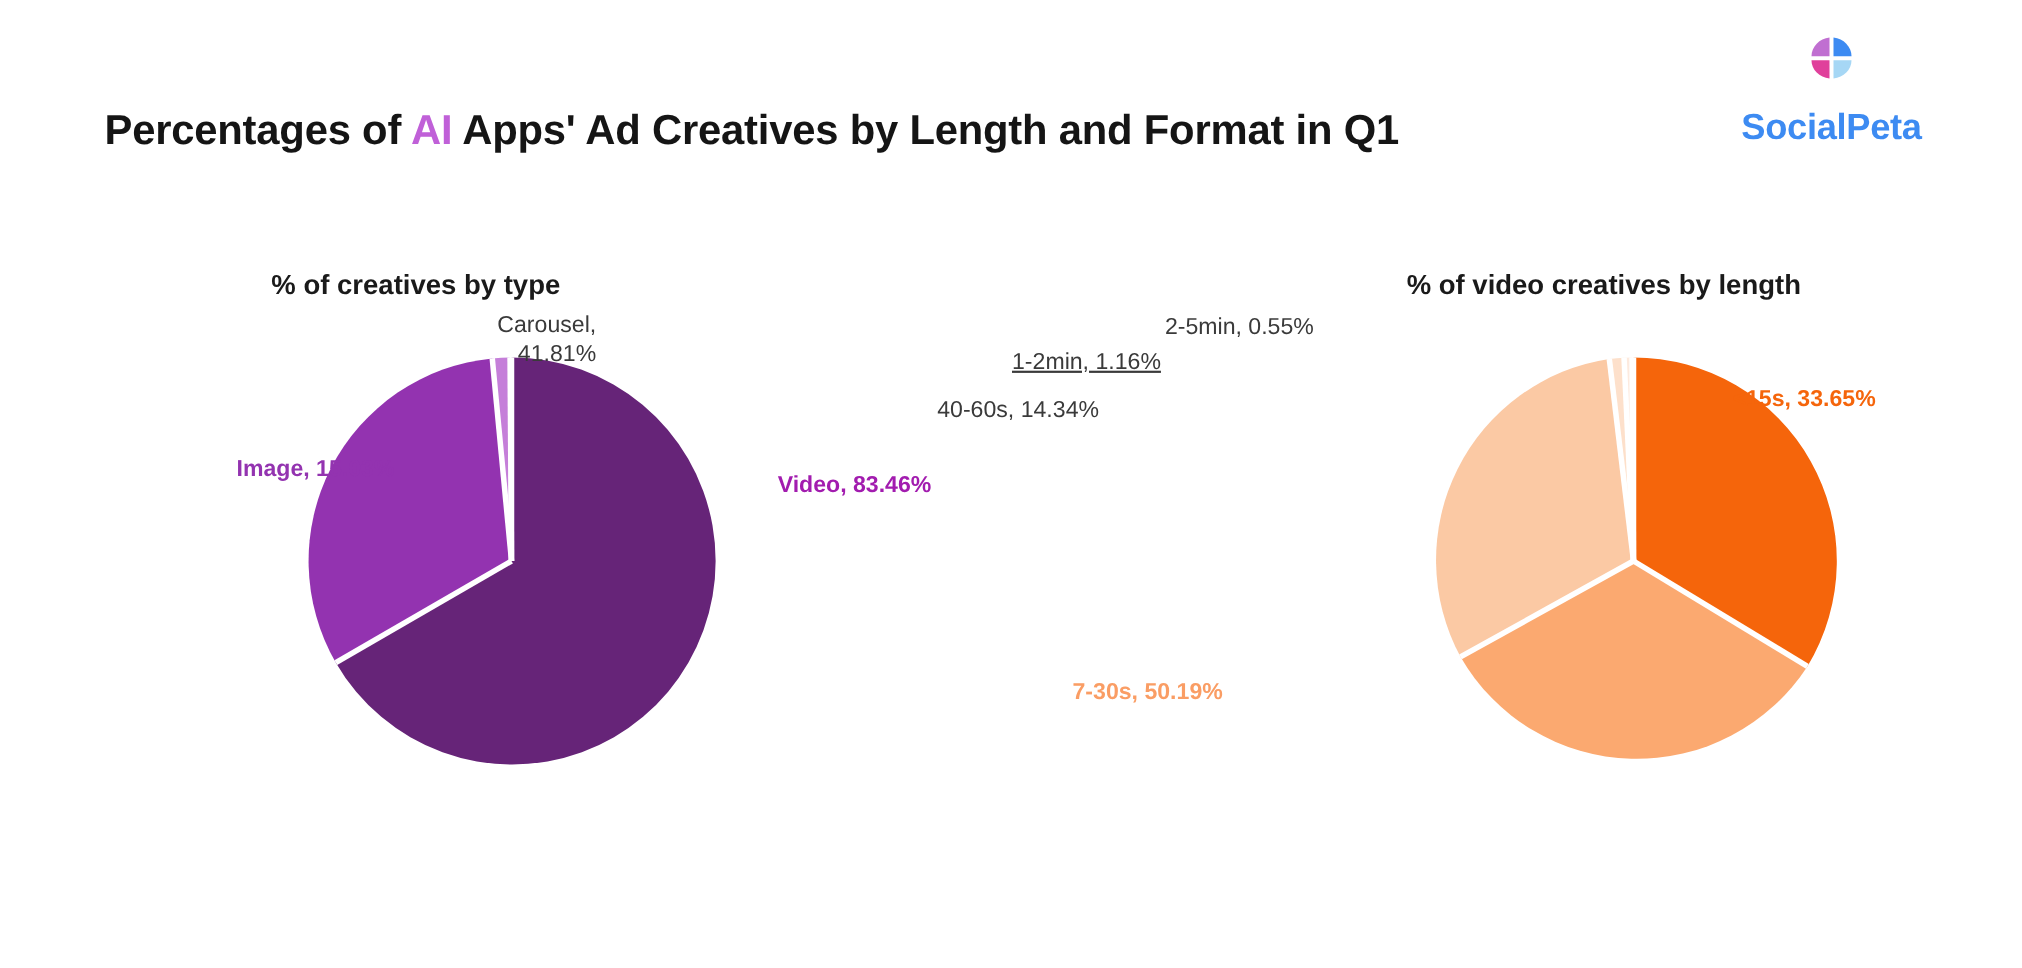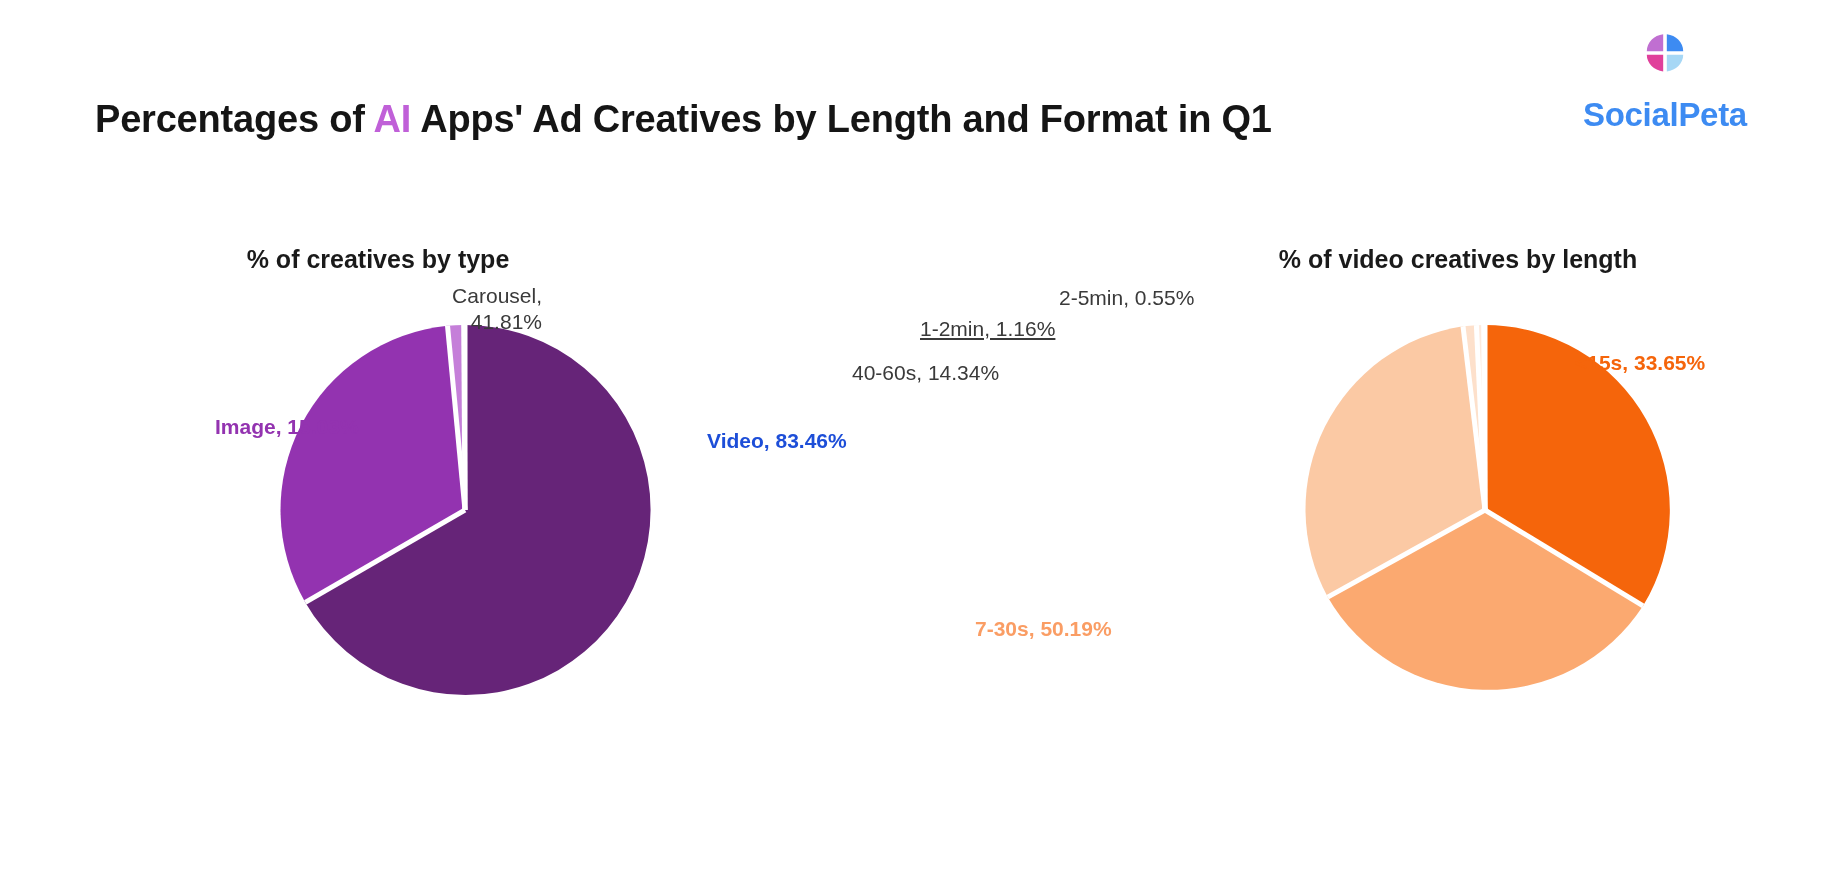--- a/index.html
+++ b/index.html
@@ -86,21 +86,21 @@
     font-size: 21px;
     line-height: 1.25;
     white-space: pre;
   }
   .lbl-muted   { color: #3a3a3a; font-weight: normal; }
   .lbl-bold    { font-weight: bold; }
 
   
   .lbl-carousel { left: 242px; top: 283px; text-align: right; width: 170px; }
   .lbl-image    { left: 85px;  top: 414px; color: #9333b0; text-align: right; }
-  .lbl-video    { left: 577px; top: 428px; color: #1d4ed8; }
+  .lbl-video    { left: 577px; top: 428px; color: #a21caf; }
 
   
   .lbl-2-5min  { left: 129px; top: 285px; }
   .lbl-1-2min  { left: -10px; top: 316px; text-decoration: underline; }
   .lbl-30-60s  { left: -78px; top: 360px; }
   .lbl-lt15s   { left: 625px; top: 350px; color: #f5650b; margin-left: 20px; }
   .lbl-15-30s  { left: 45px;  top: 616px; color: #fa9d64; }
 </style>
 </head>
 <body>

